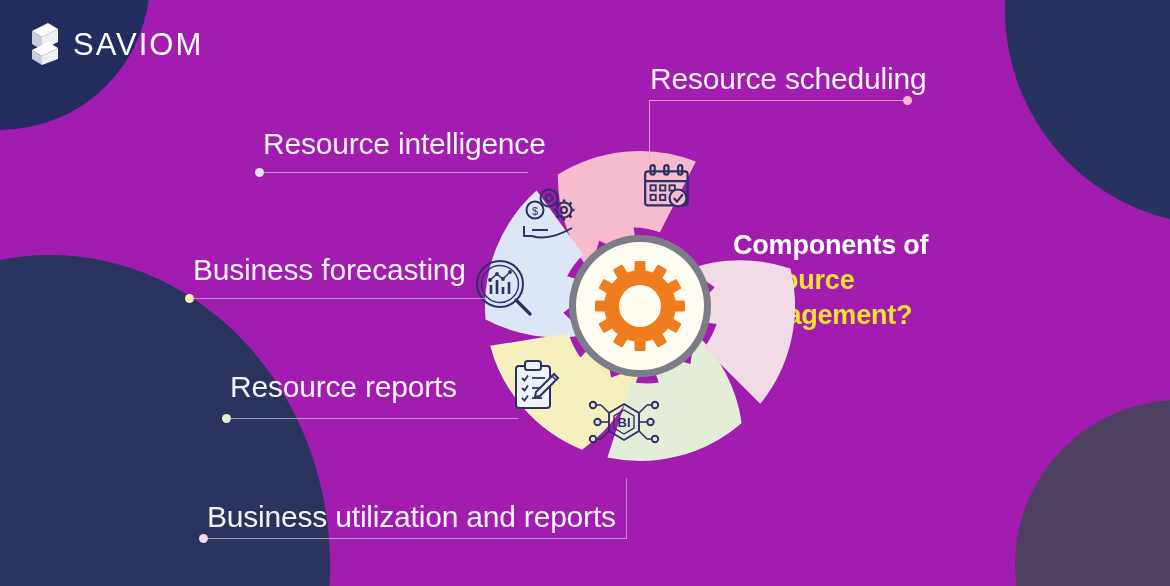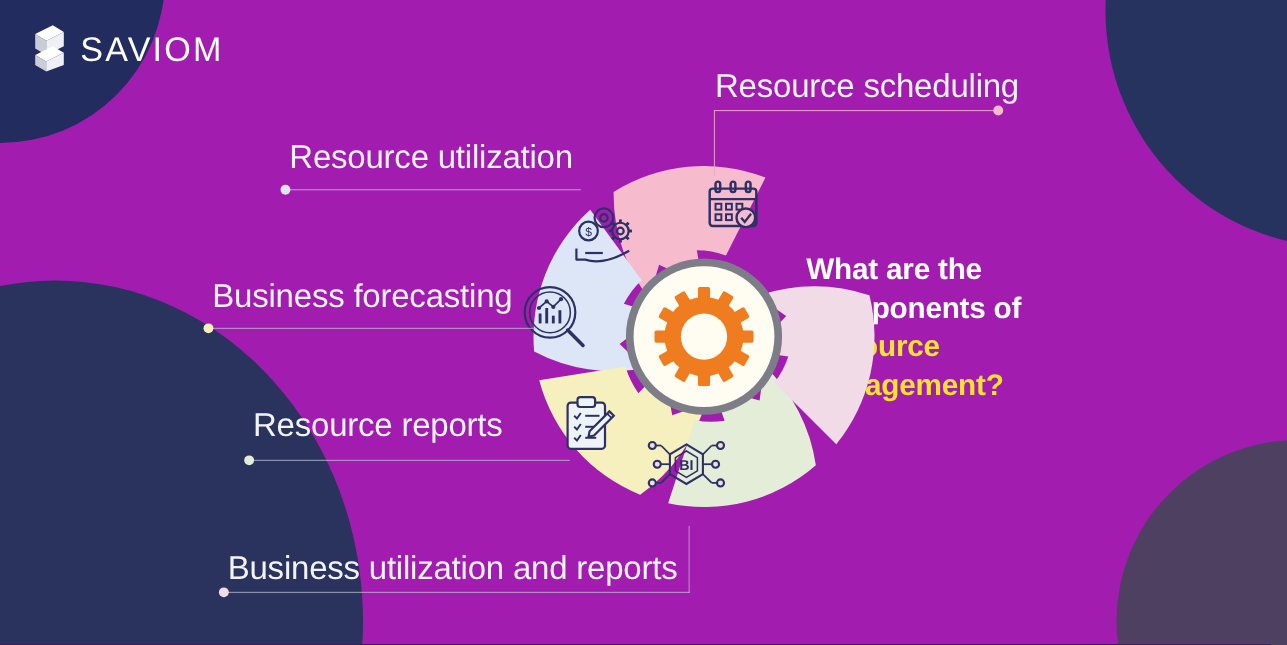--- a/index.html
+++ b/index.html
@@ -93,21 +93,20 @@
       <polygon points="30,7 30,20 14,28 14,15" fill="#eef0f4"></polygon>
       <polygon points="4,22 20,30 30,24 14,16" fill="#ffffff" opacity="0"></polygon>
       <polygon points="4,28 20,20 30,26 14,34" fill="#ffffff"></polygon>
       <polygon points="4,28 14,34 14,43 4,37" fill="#c9cdd8"></polygon>
       <polygon points="30,26 30,37 14,43 14,34" fill="#eef0f4"></polygon>
     </svg>
     <span class="word">SAVIOM</span>
   </div>
 
   <div id="headline">
-    <div class="w">What are the</div>
     <div class="w">Components of</div>
     <div class="y">Resource</div>
     <div class="y">Management?</div>
   </div>
 
   <div id="wheel">
     <svg width="360" height="400" viewBox="0 0 360 400">
 
       <g>
 
@@ -254,21 +253,21 @@
   </div>
 
   <div class="conn" id="conn-scheduling">
     <span class="txt">Resource scheduling</span>
     <span class="line"></span>
     <span class="vline"></span>
     <span class="dot"></span>
   </div>
 
   <div class="conn" id="conn-utilization">
-    <span class="txt">Resource utilization</span>
+    <span class="txt">Resource intelligence</span>
     <span class="line"></span>
     <span class="dot"></span>
   </div>
 
   <div class="conn" id="conn-forecasting">
     <span class="txt">Business forecasting</span>
     <span class="line"></span>
     <span class="dot"></span>
   </div>
 

